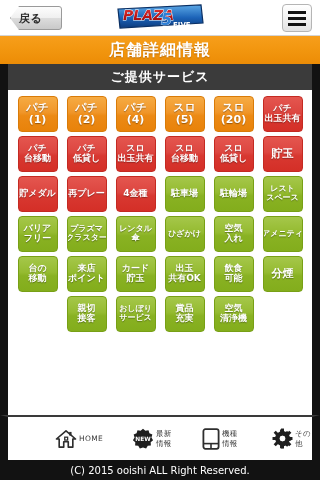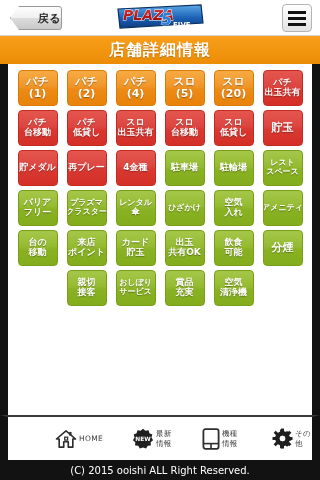--- a/index.html
+++ b/index.html
@@ -22,21 +22,21 @@
     background: #ffffff;
     border-bottom: 1px solid #d4d4d4;
   }
   .back-btn {
     position: absolute;
     left: 10px; top: 6px;
     width: 52px; height: 24px;
     background: linear-gradient(to bottom, #fdfdfd 0%, #f0f0f0 48%, #dcdcdc 52%, #c9c9c9 100%);
     border: 1px solid #9a9a9a;
     border-radius: 3px;
-    display: flex; align-items: center; justify-content: flex-end;
+    display: flex; align-items: center; justify-content: flex-start;
     -webkit-clip-path: polygon(0% 50%, 9px 0%, 100% 0%, 100% 100%, 9px 100%);
     clip-path: polygon(0% 50%, 9px 0%, 100% 0%, 100% 100%, 9px 100%);
   }
   .back-label {
     font-size: 11px; font-weight: bold; color: #2b2b2b;
     padding-left: 8px; letter-spacing: .5px;
   }
   .logo {
     position: absolute;
     left: 50%; top: 3px;
@@ -189,20 +189,21 @@
     <div class="menu-btn">
       <i></i>
       <i></i>
       <i></i>
     </div>
   </div>
 
   <div class="page-title">店舗詳細情報</div>
 
   <div class="content">
+    <div class="section-head">ご提供サービス</div>
     <div class="tag-grid" id="tag-grid">
         <div class="tag-row">
           <div class="tag orange t1">
             <span>パチ</span>
             <span>(1)</span>
           </div>
           <div class="tag orange t1">
             <span>パチ</span>
             <span>(2)</span>
           </div>

